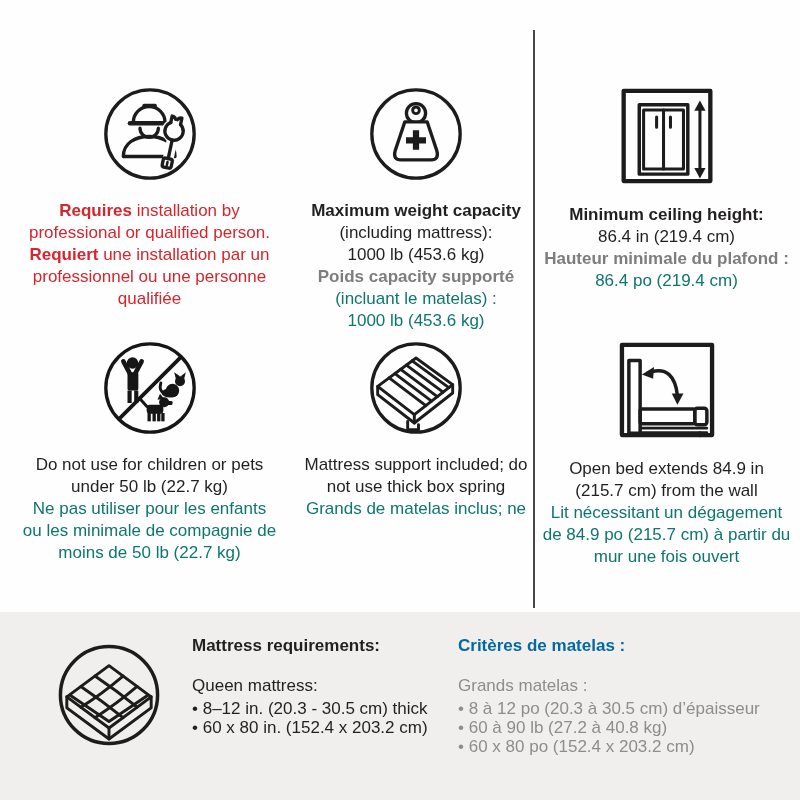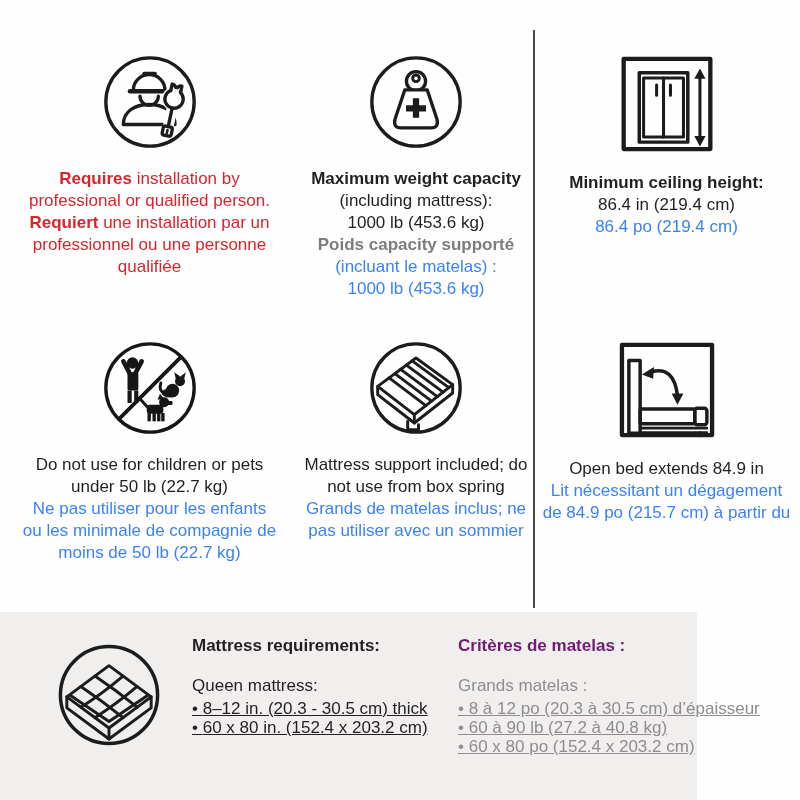--- a/index.html
+++ b/index.html
@@ -7,41 +7,41 @@
     width:800px;height:800px;position:relative;overflow:hidden;
     background:#fefefe;
     font-family:"Liberation Sans",sans-serif;
     -webkit-font-smoothing:antialiased;
   }
   .top-grid{
     position:absolute;top:0;left:0;width:800px;height:612px;
     display:grid;grid-template-columns:299px 234px 267px;grid-template-rows:306px 306px;
   }
   .cell{display:flex;flex-direction:column;align-items:center;}
-  .cell.r1{padding-top:52px;}
+  .cell.r1{padding-top:84px;}
   .cell.r2{padding-top:32px;}
   .icon{width:100px;height:100px;flex:0 0 auto;}
   .icon.sq{width:104px;height:104px;}
   .txt{margin-top:16px;text-align:center;font-size:17px;line-height:22px;color:#221f20;}
   .ln{white-space:nowrap;}
   .b{font-weight:700;}
-  .fr{color:#3b82f6;}
+  .fr{color:#0f766e;}
   .fr.b{color:#7e7c7d;}
   .red, .red .ln, .red .b{color:#d6262d;}
   .divider{position:absolute;left:533px;top:30px;width:2px;height:578px;background:#474747;}
-  .band{position:absolute;top:612px;left:0;width:697px;height:188px;background:#f0efed;}
+  .band{position:absolute;top:612px;left:0;width:800px;height:188px;background:#f0efed;}
   .band .micon{position:absolute;left:54px;top:28px;width:110px;height:110px;}
   .bcol{position:absolute;top:24px;font-size:17px;}
   .bcol.en-col{left:192px;color:#221f20;}
   .bcol.fr-col{left:458px;color:#8e8c8d;}
   .bhead{font-weight:700;margin:0 0 20px 0;}
-  .fr-col .bhead{color:#701a75;}
+  .fr-col .bhead{color:#0369a1;}
   .bsub{margin:0 0 3px 0;line-height:20px;}
   .bcol ul{list-style:none;margin:0;padding:0;}
-  .bcol li{line-height:19px;white-space:nowrap;text-decoration:underline;}
+  .bcol li{line-height:19px;white-space:nowrap;}
   .bcol li::before{content:"\2022\00a0";}
   svg{display:block;}
 </style>
 </head>
 <body>
 
 <div class="top-grid">
 
   <div class="cell r1">
     <svg class="icon" viewBox="0 0 120 120" fill="none" stroke="#1c1c1c" stroke-width="4" stroke-linecap="round" stroke-linejoin="round">
@@ -96,20 +96,21 @@
       <rect x="33" y="30" width="46" height="68" stroke-width="3.5"></rect>
       <path d="M56,30 V98" stroke-width="3.5"></path>
       <path d="M48,38 V50 M64,38 V50" stroke-width="3.5"></path>
       <path d="M98,30 V98" stroke-width="3.5"></path>
       <path d="M98,19 l-6.5,12 h13 z" fill="#1c1c1c" stroke="none"></path>
       <path d="M98,109 l-6.5,-12 h13 z" fill="#1c1c1c" stroke="none"></path>
     </svg>
     <div class="txt">
       <div class="ln b en">Minimum ceiling height:</div>
       <div class="ln en">86.4 in (219.4 cm)</div>
+      <div class="ln b fr">Hauteur minimale du plafond :</div>
       <div class="ln fr">86.4 po (219.4 cm)</div>
     </div>
   </div>
 
   <div class="cell r2">
     <svg class="icon" viewBox="0 0 120 120" fill="none" stroke="#161616" stroke-width="4" stroke-linecap="round" stroke-linejoin="round">
       <circle cx="60" cy="60" r="53"></circle>
       <path d="M97,23 L23,97" stroke-width="4.5"></path>
       <g fill="#161616" stroke="none">
         <circle cx="39" cy="30" r="7"></circle>
@@ -151,42 +152,43 @@
       <path d="M34.7,42.7 L78.7,75.8"></path>
       <path d="M41.6,37.6 L85.6,70.4"></path>
       <path d="M48.5,32.5 L92.5,65"></path>
       <path d="M55.4,27.4 L99.4,59.6"></path>
       <path d="M14,58 V68 L58,102 L104,66 V56"></path>
       <path d="M58,92 V102"></path>
       <path d="M50,100 L50,110 L63,110 L63,104"></path>
     </svg>
     <div class="txt">
       <div class="ln en">Mattress support included; do</div>
-      <div class="ln en">not use from box spring</div>
+      <div class="ln en">not use thick box spring</div>
       <div class="ln fr">Grands de matelas inclus; ne</div>
-      <div class="ln fr">pas utiliser avec un sommier</div>
     </div>
   </div>
 
   <div class="cell r2">
     <svg class="icon sq" viewBox="0 0 120 120" fill="none" stroke="#1c1c1c" stroke-width="4" stroke-linecap="round" stroke-linejoin="round">
       <rect x="8" y="8" width="104" height="104" stroke-width="5"></rect>
       <rect x="16" y="26" width="13" height="84"></rect>
       <rect x="29" y="82" width="63" height="17" rx="2"></rect>
       <rect x="92" y="81" width="14" height="19" rx="3"></rect>
       <path d="M29,104 H106 M29,109 H106" stroke-width="3"></path>
       <path d="M98,109 v4" stroke-width="3"></path>
       <path d="M42,39 Q68,32 72,66" stroke-width="4"></path>
       <path d="M31,42 L45,33.5 L44,47 Z" fill="#1c1c1c" stroke="none"></path>
       <path d="M72,77 L65.5,64 L79,64 Z" fill="#1c1c1c" stroke="none"></path>
     </svg>
     <div class="txt">
       <div class="ln en">Open bed extends 84.9 in</div>
+      <div class="ln en">(215.7 cm) from the wall</div>
       <div class="ln fr">Lit nécessitant un dégagement</div>
       <div class="ln fr">de 84.9 po (215.7 cm) à partir du</div>
+      <div class="ln fr">mur une fois ouvert</div>
     </div>
   </div>
 
 </div>
 
 <div class="divider"></div>
 
 <div class="band">
   <svg class="micon" viewBox="0 0 120 120" fill="none" stroke="#1c1c1c" stroke-width="3.2" stroke-linecap="round" stroke-linejoin="round">
     <circle cx="60" cy="60" r="53" stroke-width="3.8"></circle>

